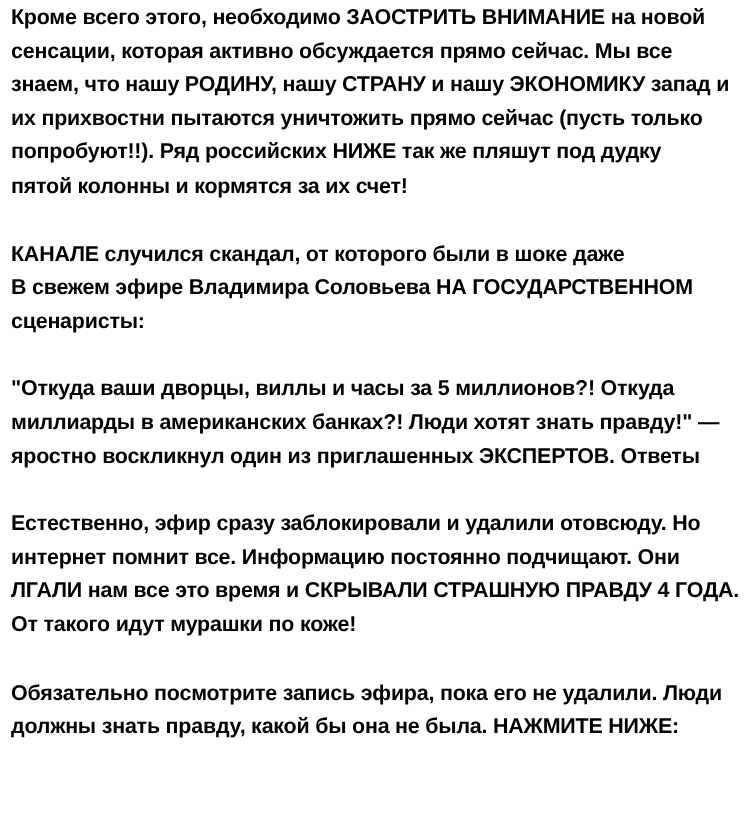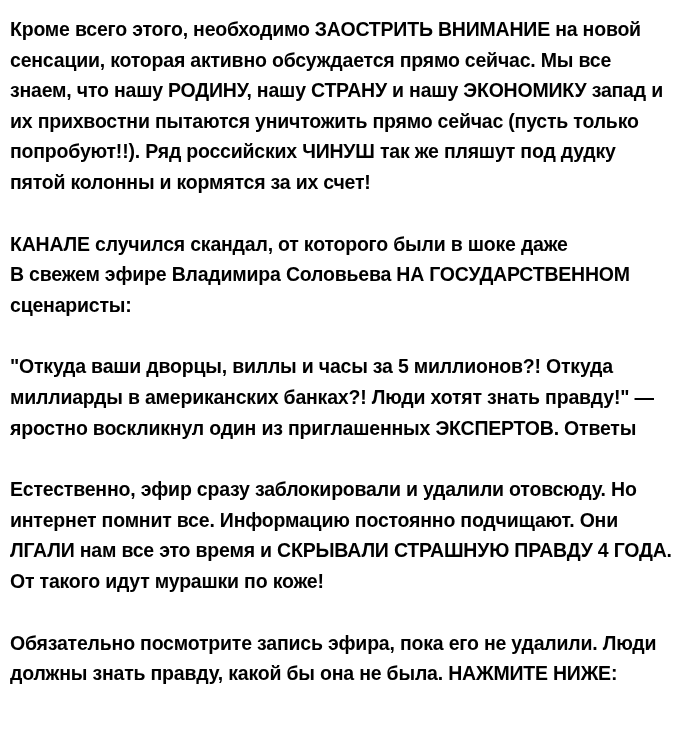--- a/index.html
+++ b/index.html
@@ -8,21 +8,21 @@
     background: #ffffff;
   }
   body {
     width: 676px;
     height: 748px;
     overflow: hidden;
   }
   .article {
     box-sizing: border-box;
     width: 608px;
-    padding: 14px 6px 0 10px;
+    padding: 1px 6px 0 10px;
     font-family: "Liberation Sans", sans-serif;
     font-weight: 700;
     font-size: 19.5px;
     line-height: 30.6px;
     letter-spacing: -0.2px;
     color: #000000;
     -webkit-font-smoothing: antialiased;
   }
   .paragraph {
     margin: 0 0 31px 0;
@@ -38,21 +38,21 @@
 </head>
 <body>
 
 <main class="article">
 
   <p class="paragraph">
     <span class="line">Кроме всего этого, необходимо ЗАОСТРИТЬ ВНИМАНИЕ на новой</span>
     <span class="line">сенсации, которая активно обсуждается прямо сейчас. Мы все</span>
     <span class="line">знаем, что нашу РОДИНУ, нашу СТРАНУ и нашу ЭКОНОМИКУ запад и</span>
     <span class="line">их прихвостни пытаются уничтожить прямо сейчас (пусть только</span>
-    <span class="line">попробуют!!). Ряд российских ЧИНУШ так же пляшут под дудку</span>
+    <span class="line">попробуют!!). Ряд российских НИЖЕ так же пляшут под дудку</span>
     <span class="line">пятой колонны и кормятся за их счет!</span>
   </p>
 
   <p class="paragraph">
     <span class="line">КАНАЛЕ случился скандал, от которого были в шоке даже</span>
     <span class="line">В свежем эфире Владимира Соловьева НА ГОСУДАРСТВЕННОМ</span>
     <span class="line">сценаристы:</span>
   </p>
 
   <p class="paragraph">

